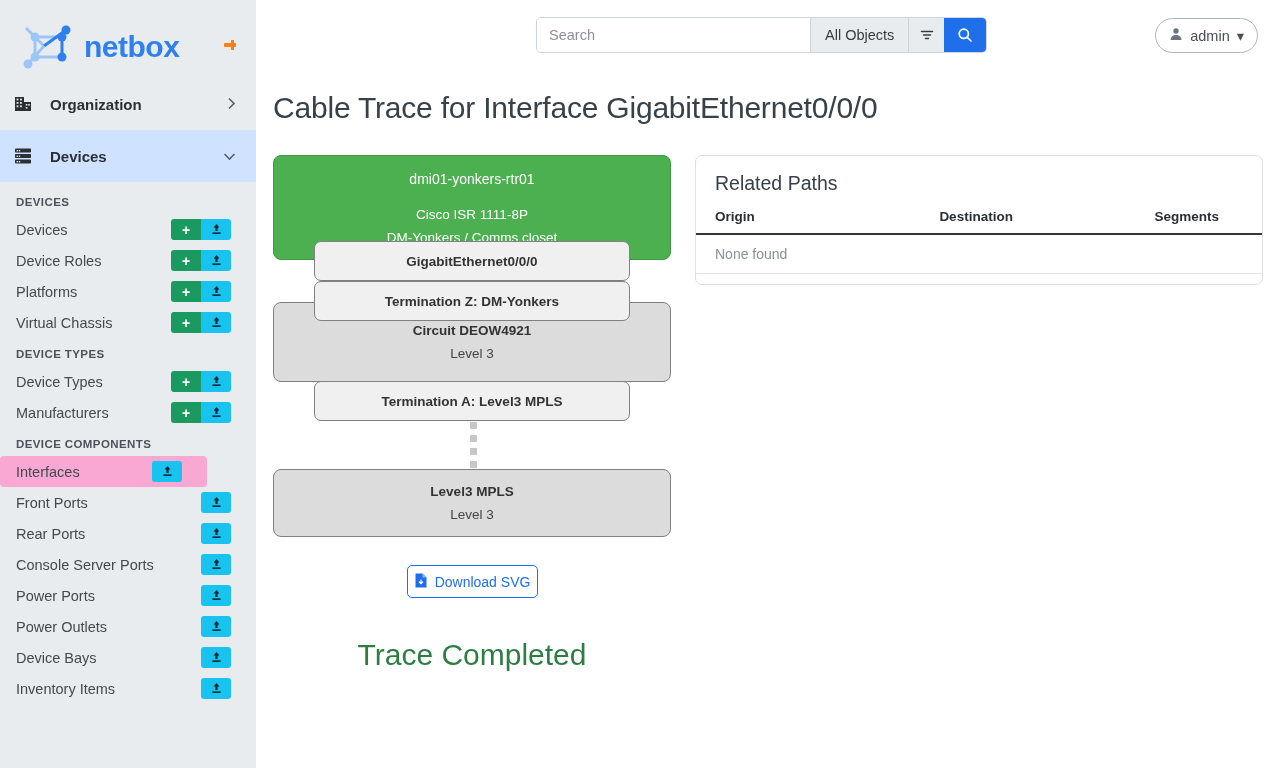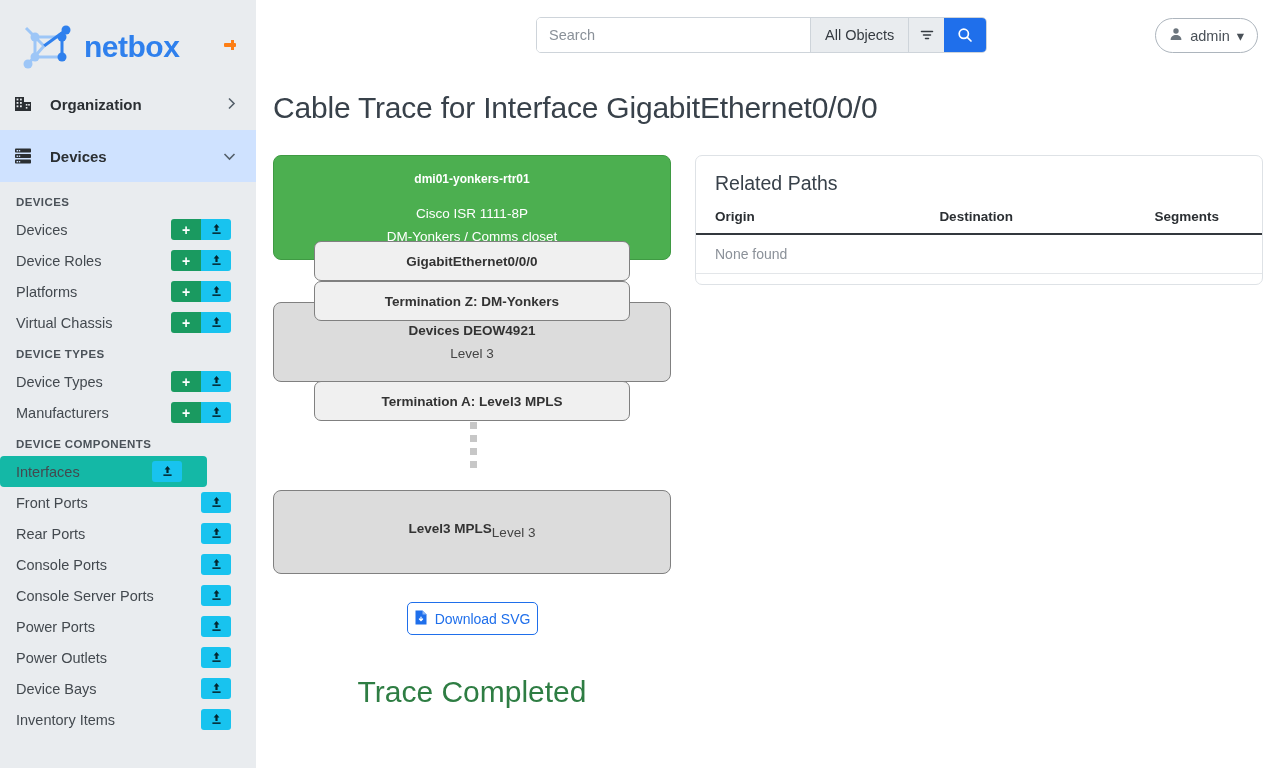--- a/index.html
+++ b/index.html
@@ -49,21 +49,21 @@
     display: flex; align-items: center;
     height: 31px; margin: 0 0 0 0;
     padding: 0 14px 0 16px;
     font-size: 14.5px; color: #43494f;
     cursor: pointer;
   }
   .sub-item .si-label {
     flex: 1; white-space: nowrap; overflow: hidden;
   }
   .sub-item.active {
-    background: #14b8a6;
+    background: #f9a8d4;
     border-radius: 4px;
     margin-right: 49px;
     padding-right: 0;
   }
   .btn-pair { display: flex; position: absolute; right: 25px; }
   .mini-btn {
     width: 30px; height: 21px;
     display: flex; align-items: center; justify-content: center;
     color: #fff; font-size: 12px; line-height: 1;
     cursor: pointer;
@@ -130,21 +130,21 @@
   }
   
   #trace { position: absolute; left: 17px; top: 85px; width: 398px; }
   .node-device {
     width: 398px; height: 105px;
     background: #4caf50; border: 1px solid #3f9a43;
     border-radius: 8px;
     display: flex; flex-direction: column; align-items: center; justify-content: center;
     color: #ffffff;
   }
-  .node-device .nd-name { font-size: 12px; font-weight: 700; margin-bottom: 20px; }
+  .node-device .nd-name { font-size: 14px; font-weight: 400; margin-bottom: 20px; }
   .node-device .nd-line { font-size: 13.5px; margin-bottom: 8px; }
   .node-device .nd-line:last-child { margin-bottom: 0; }
   .term-box {
     width: 316px; height: 40px; margin: -19px auto 0 auto;
     position: relative; z-index: 3;
     background: #f0f0f0; border: 1px solid #808080;
     border-radius: 7px;
     display: flex; align-items: center; justify-content: center;
     font-size: 13.5px; font-weight: 700; color: #333;
   }
@@ -185,23 +185,23 @@
     background: #f0f0f0; border: 1px solid #808080; border-radius: 7px;
     display: flex; align-items: center; justify-content: center;
     font-size: 13.5px; font-weight: 700; color: #333;
   }
   .dotted-seg { position: relative; height: 47px; margin-top: 39px; }
   .dot-sq {
     position: absolute; left: 197px;
     width: 7px; height: 7px; background: #c7c7c7;
   }
   .node-provider {
-    width: 398px; height: 84px;
+    width: 398px; height: 68px;
     background: #dcdcdc; border: 1px solid #808080; border-radius: 8px;
-    display: flex; flex-direction: row; align-items: center; justify-content: center; margin-top: 21px;
+    display: flex; flex-direction: column; align-items: center; justify-content: center;
   }
   .node-provider .np-name { font-size: 13.5px; font-weight: 700; color: #333; margin-bottom: 8px; }
   .node-provider .np-sub { font-size: 13.5px; color: #444; }
   .dl-btn {
     margin: 28px auto 0 auto;
     display: flex; align-items: center; gap: 7px;
     width: 131px; height: 33px;
     border: 1px solid #1f6feb; border-radius: 5px;
     background: #fff; color: #1f6feb; font-size: 14px;
     justify-content: center; cursor: pointer;
@@ -414,31 +414,20 @@
         <span class="btn-pair">
           <span class="mini-btn mini-imp solo">
             <svg width="13" height="13" viewBox="0 0 13 13" fill="#03252e">
               <path d="M6.5 1 L9.4 4.6 H7.6 V8 H5.4 V4.6 H3.6 Z"></path>
               <rect x="2.4" y="9.4" width="8.2" height="1.5"></rect>
             </svg>
           </span>
         </span>
       </div>
       <div class="sub-item">
-        <span class="si-label">Console Ports</span>
-        <span class="btn-pair">
-          <span class="mini-btn mini-imp solo">
-            <svg width="13" height="13" viewBox="0 0 13 13" fill="#03252e">
-              <path d="M6.5 1 L9.4 4.6 H7.6 V8 H5.4 V4.6 H3.6 Z"></path>
-              <rect x="2.4" y="9.4" width="8.2" height="1.5"></rect>
-            </svg>
-          </span>
-        </span>
-      </div>
-      <div class="sub-item">
         <span class="si-label">Console Server Ports</span>
         <span class="btn-pair">
           <span class="mini-btn mini-imp solo">
             <svg width="13" height="13" viewBox="0 0 13 13" fill="#03252e">
               <path d="M6.5 1 L9.4 4.6 H7.6 V8 H5.4 V4.6 H3.6 Z"></path>
               <rect x="2.4" y="9.4" width="8.2" height="1.5"></rect>
             </svg>
           </span>
         </span>
       </div>
@@ -529,21 +518,21 @@
       <div class="nd-line">Cisco ISR 1111-8P</div>
       <div class="nd-line">DM-Yonkers / Comms closet</div>
     </div>
 
     <div class="term-box">GigabitEthernet0/0/0</div>
 
 
     <div class="circuit-wrap">
       <div class="term-over-top">Termination Z: DM-Yonkers</div>
       <div class="circuit-box">
-        <div class="cb-name">Devices DEOW4921</div>
+        <div class="cb-name">Circuit DEOW4921</div>
         <div class="cb-sub">Level 3</div>
       </div>
       <div class="term-over-bot">Termination A: Level3 MPLS</div>
     </div>
 
     <div class="dotted-seg">
       <div class="dot-sq" style="top:0"></div>
       <div class="dot-sq" style="top:13px"></div>
       <div class="dot-sq" style="top:26px"></div>
       <div class="dot-sq" style="top:39px"></div>

